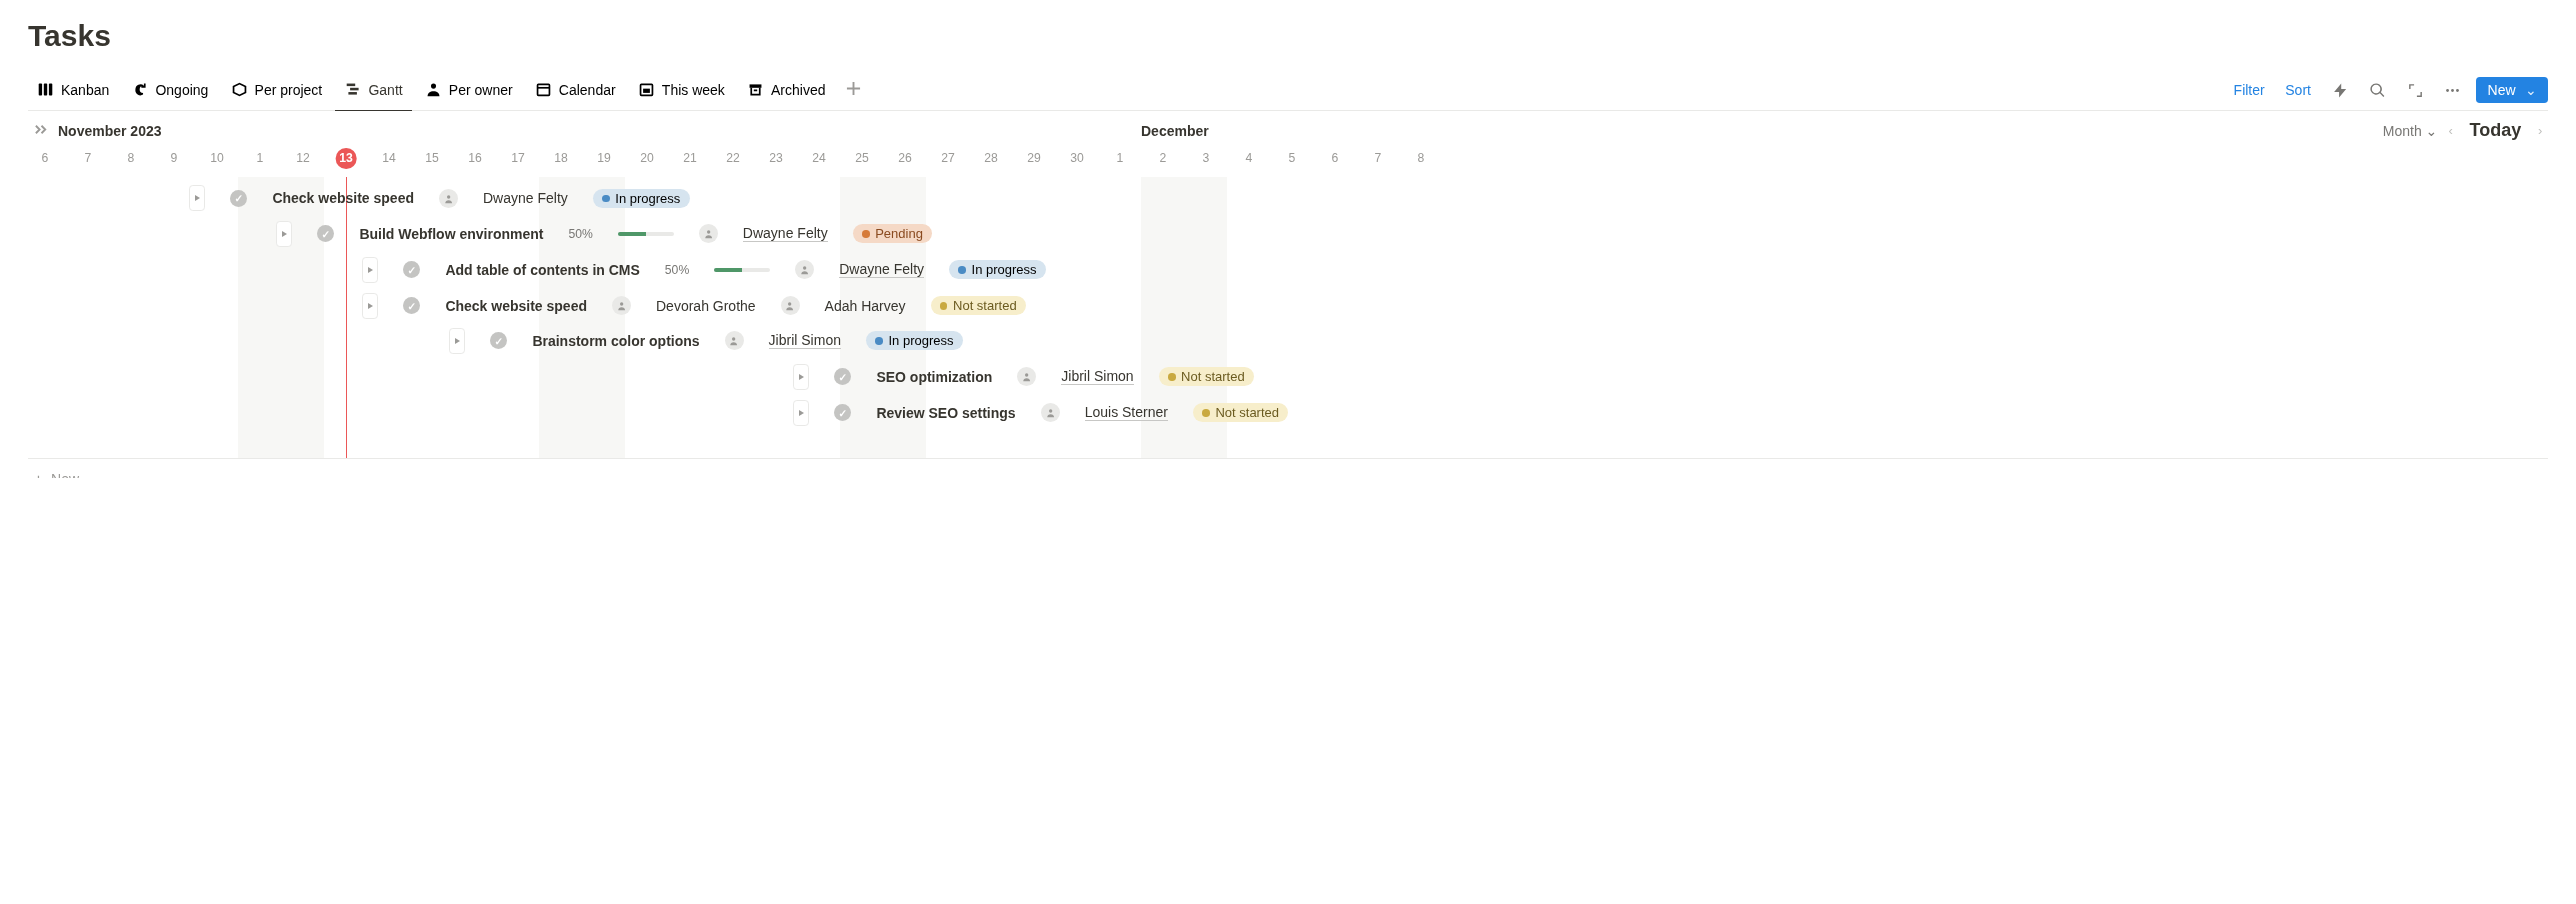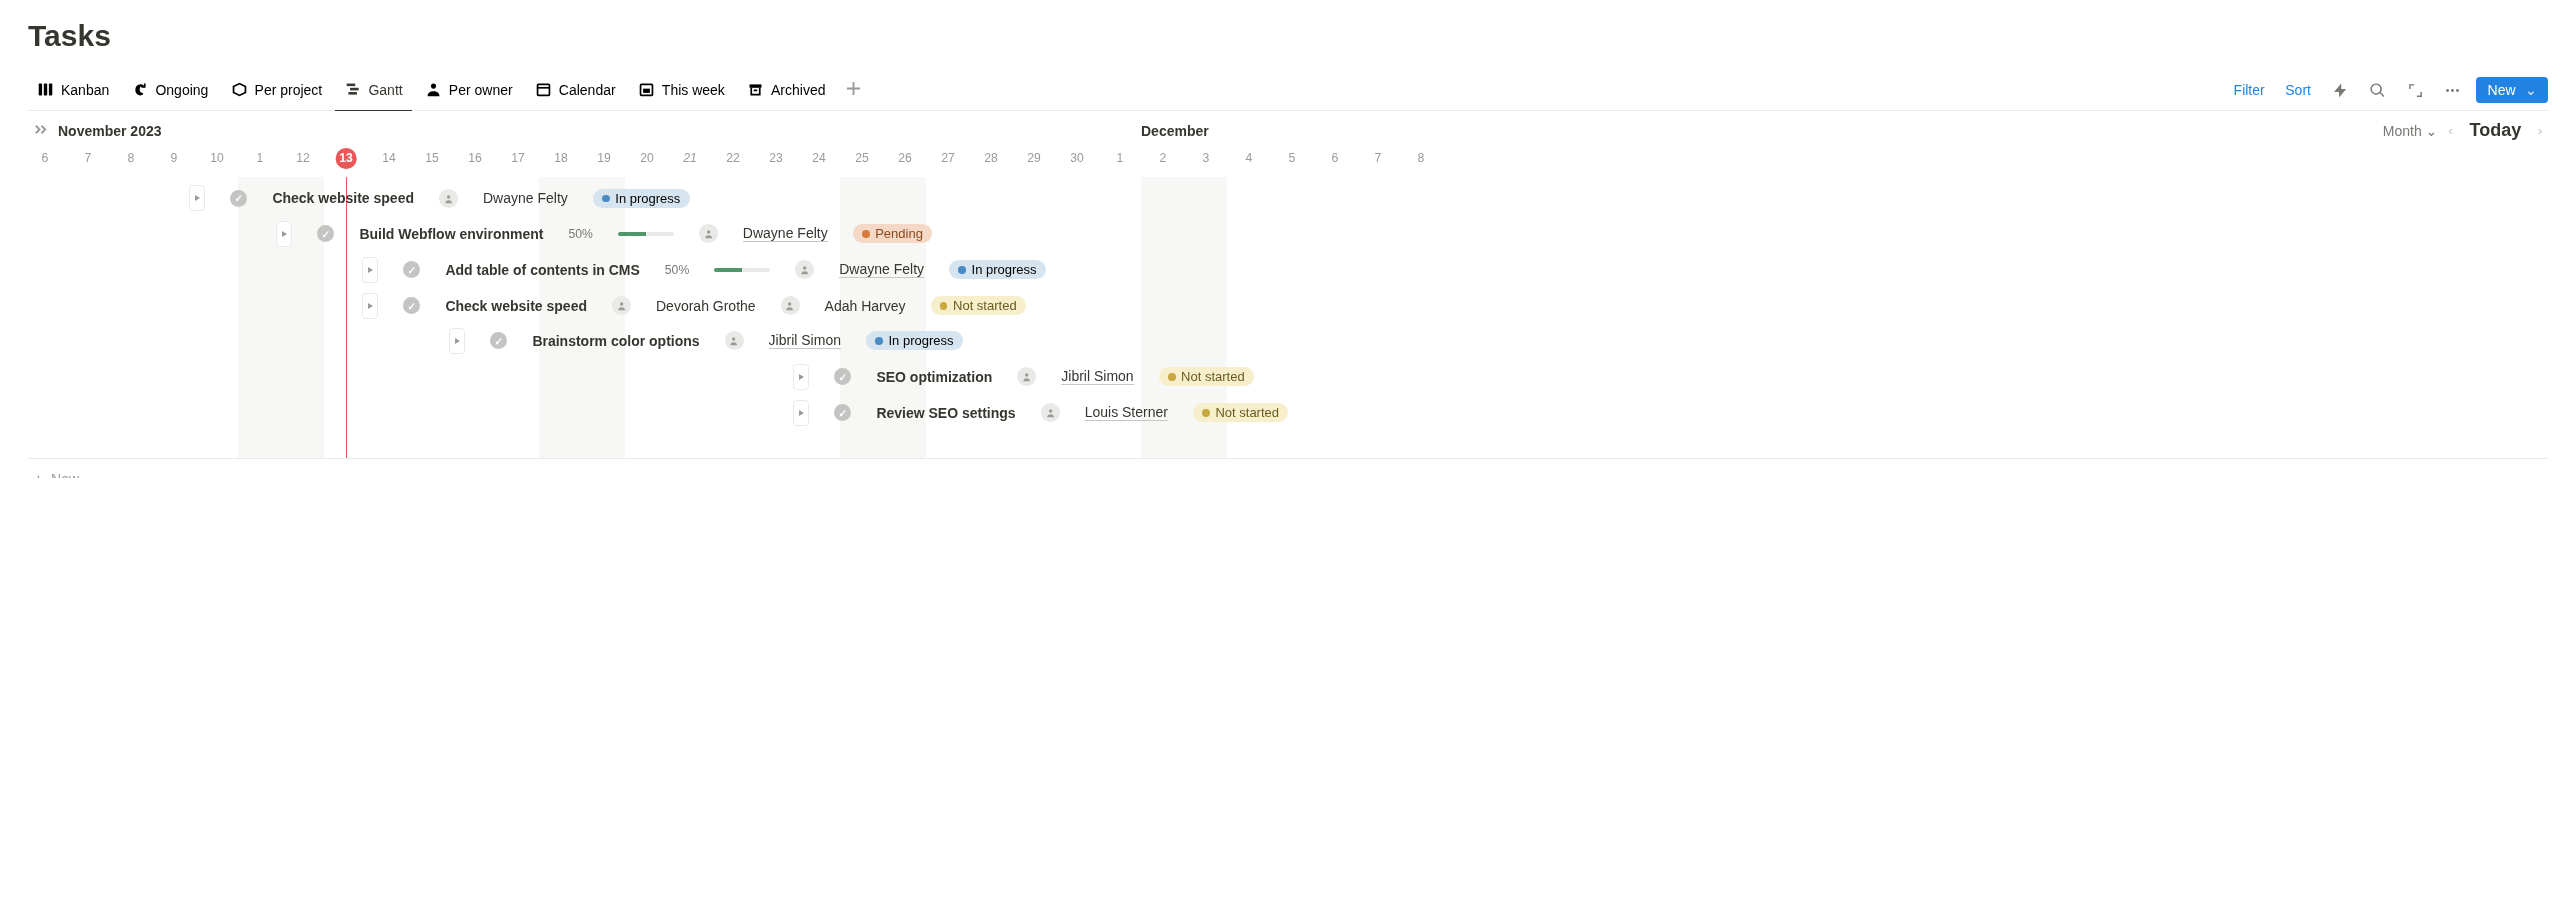--- a/index.html
+++ b/index.html
@@ -295,21 +295,21 @@
     <div class="date-tick" style="left: 232px;">1</div>
     <div class="date-tick" style="left: 275px;">12</div>
     <div class="date-tick today" style="left: 318px;">13</div>
     <div class="date-tick" style="left: 361px;">14</div>
     <div class="date-tick" style="left: 404px;">15</div>
     <div class="date-tick" style="left: 447px;">16</div>
     <div class="date-tick" style="left: 490px;">17</div>
     <div class="date-tick" style="left: 533px;">18</div>
     <div class="date-tick" style="left: 576px;">19</div>
     <div class="date-tick" style="left: 619px;">20</div>
-    <div class="date-tick" style="left: 662px; font-style: italic;">21</div>
+    <div class="date-tick" style="left: 662px;">21</div>
     <div class="date-tick" style="left: 705px;">22</div>
     <div class="date-tick" style="left: 748px;">23</div>
     <div class="date-tick" style="left: 791px;">24</div>
     <div class="date-tick" style="left: 834px;">25</div>
     <div class="date-tick" style="left: 877px;">26</div>
     <div class="date-tick" style="left: 920px;">27</div>
     <div class="date-tick" style="left: 963px;">28</div>
     <div class="date-tick" style="left: 1006px;">29</div>
     <div class="date-tick" style="left: 1049px;">30</div>
     <div class="date-tick" style="left: 1092px;">1</div>

